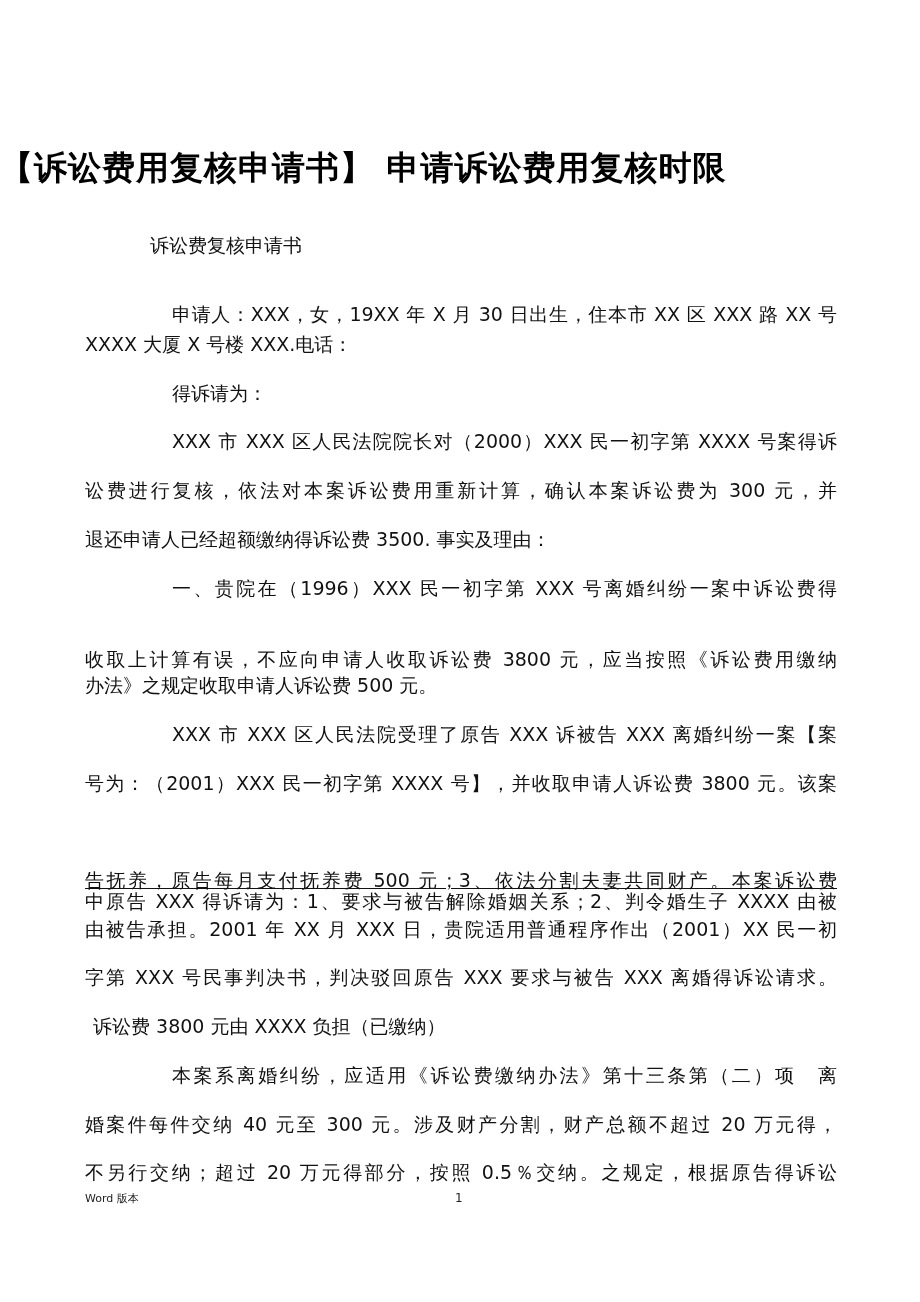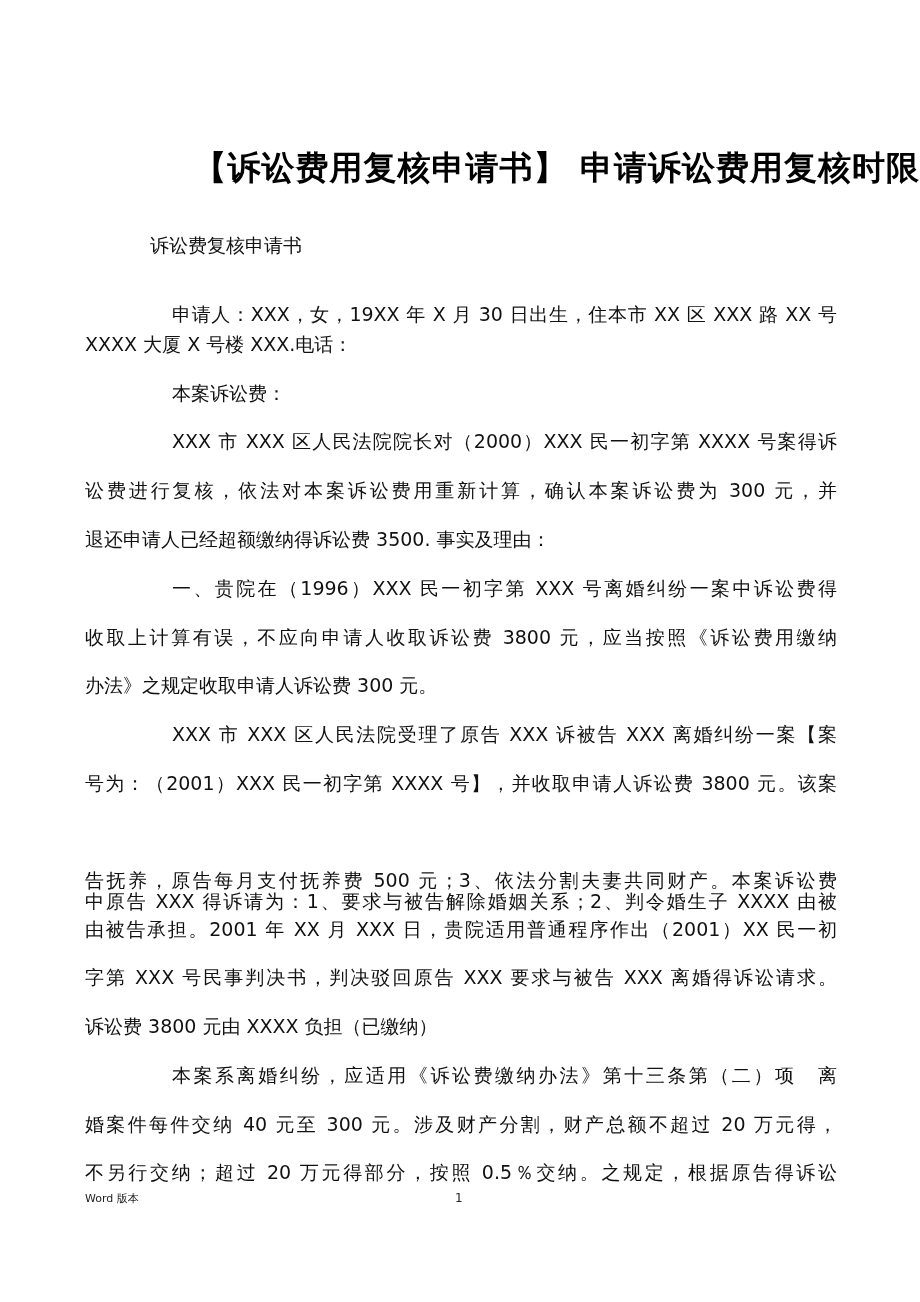--- a/index.html
+++ b/index.html
@@ -1,19 +1,19 @@
 <!DOCTYPE html>
 <html><head>
   <meta charset="utf-8">
   <style>
     html, body { margin: 0; padding: 0; background: #ffffff; }
     body { width: 920px; height: 1302px; position: relative; overflow: hidden;
            font-family: "DejaVu Sans", "Liberation Sans", sans-serif; color: #000; }
     .page { position: absolute; left: 0; top: 0; width: 920px; height: 1302px; background: #fff; }
-    .title { position: absolute; left: 0; width: 920px; top: 145px; text-align: right;
+    .title { position: absolute; left: 0; width: 920px; top: 145px; text-align: left;
              font-family: "DejaVu Sans", sans-serif; font-weight: bold; font-size: 33px;
              letter-spacing: 1px; line-height: 46px; white-space: nowrap; }
     .line { position: absolute; font-family: "DejaVu Sans", sans-serif; font-size: 19px;
             line-height: 28px; white-space: nowrap; color: #111; text-align: right; }
     .full { left: 85px; width: 752px; text-align: justify; text-align-last: justify; }
     .ind  { left: 172px; width: 665px; text-align: justify; text-align-last: justify; }
     .last { text-align-last: left; }
     .footer-left { position: absolute; left: 85px; top: 1184px; font-size: 11px; color: #222;
                    font-family: "DejaVu Sans", sans-serif; }
     .footer-num { position: absolute; left: 455px; top: 1184px; font-size: 12px; color: #222;
@@ -24,37 +24,37 @@
 
 <div class="page">
 
   <div class="title">【诉讼费用复核申请书】 申请诉讼费用复核时限</div>
 
   <div class="line" style="left:150px; top:231px;">诉讼费复核申请书</div>
 
   <div class="line ind" style="top:281px;margin-top:19px;">申请人：XXX，女，19XX 年 X 月 30 日出生，住本市 XX 区 XXX 路 XX 号</div>
   <div class="line full last" style="top:330px;">XXXX 大厦 X 号楼 XXX.电话：</div>
 
-  <div class="line" style="left:172px; top:379px;">本案诉讼费：</div>
+  <div class="line" style="left:172px; top:379px;">得诉请为：</div>
 
   <div class="line ind" style="top:427px;">XXX 市 XXX 区人民法院院长对（2000）XXX 民一初字第 XXXX 号案得诉</div>
   <div class="line full" style="top:476px;">讼费进行复核，依法对本案诉讼费用重新计算，确认本案诉讼费为 300 元，并</div>
   <div class="line full last" style="top:525px;">退还申请人已经超额缴纳得诉讼费 3500. 事实及理由：</div>
 
   <div class="line ind" style="top:574px;">一、贵院在（1996）XXX 民一初字第 XXX 号离婚纠纷一案中诉讼费得</div>
-  <div class="line full" style="top:623px;">收取上计算有误，不应向申请人收取诉讼费 3800 元，应当按照《诉讼费用缴纳</div>
-  <div class="line full last" style="top:671px;">办法》之规定收取申请人诉讼费 300 元。</div>
+  <div class="line full" style="top:645px;">收取上计算有误，不应向申请人收取诉讼费 3800 元，应当按照《诉讼费用缴纳</div>
+  <div class="line full last" style="top:671px;">办法》之规定收取申请人诉讼费 500 元。</div>
 
   <div class="line ind" style="top:720px;">XXX 市 XXX 区人民法院受理了原告 XXX 诉被告 XXX 离婚纠纷一案【案</div>
   <div class="line full" style="top:769px;">号为：（2001）XXX 民一初字第 XXXX 号】，并收取申请人诉讼费 3800 元。该案</div>
   <div class="line full" style="top:858px;margin-top:29px;">中原告 XXX 得诉请为：1、要求与被告解除婚姻关系；2、判令婚生子 XXXX 由被</div>
-  <div class="line full" style="top:866px;">告抚养，原告每月支付抚养费 500 元；3、依法分割夫妻共同财产。本案诉讼费</div>
+  <div class="line full" style="top:866px;text-decoration:underline;">告抚养，原告每月支付抚养费 500 元；3、依法分割夫妻共同财产。本案诉讼费</div>
   <div class="line full" style="top:915px;">由被告承担。2001 年 XX 月 XXX 日，贵院适用普通程序作出（2001）XX 民一初</div>
   <div class="line full" style="top:963px;">字第 XXX 号民事判决书，判决驳回原告 XXX 要求与被告 XXX 离婚得诉讼请求。</div>
-  <div class="line full last" style="top:1012px;">诉讼费 3800 元由 XXXX 负担（已缴纳）</div>
+  <div class="line full last" style="top:1012px;margin-left:8px;">诉讼费 3800 元由 XXXX 负担（已缴纳）</div>
 
   <div class="line ind" style="top:1061px;">本案系离婚纠纷，应适用《诉讼费缴纳办法》第十三条第（二）项　离</div>
   <div class="line full" style="top:1110px;">婚案件每件交纳 40 元至 300 元。涉及财产分割，财产总额不超过 20 万元得，</div>
   <div class="line full" style="top:1158px;">不另行交纳；超过 20 万元得部分，按照 0.5％交纳。之规定，根据原告得诉讼</div>
 
   <div class="footer-left" style="top:1191px;">Word 版本</div>
   <div class="footer-num" style="top:1191px;">1</div>
 </div>
 
 </body></html>

